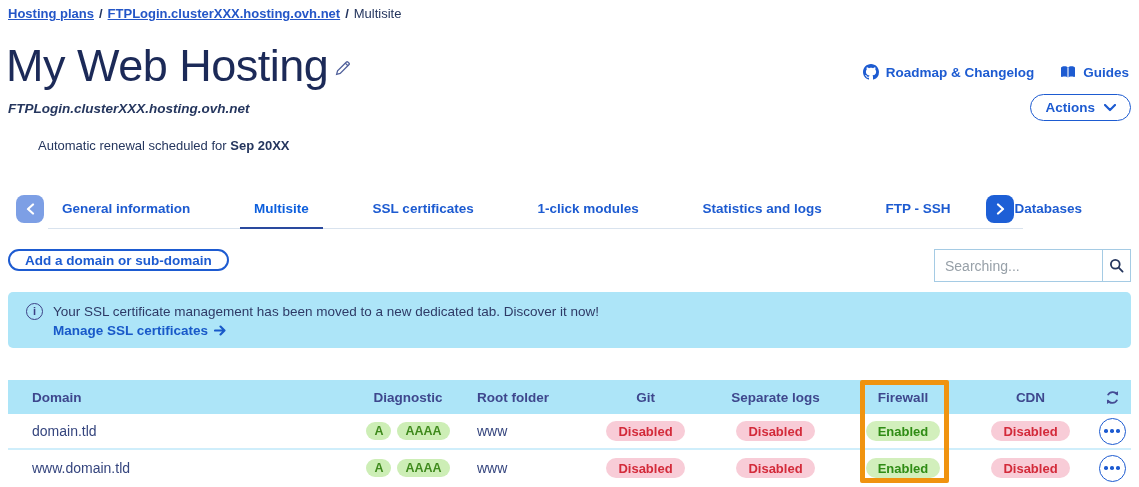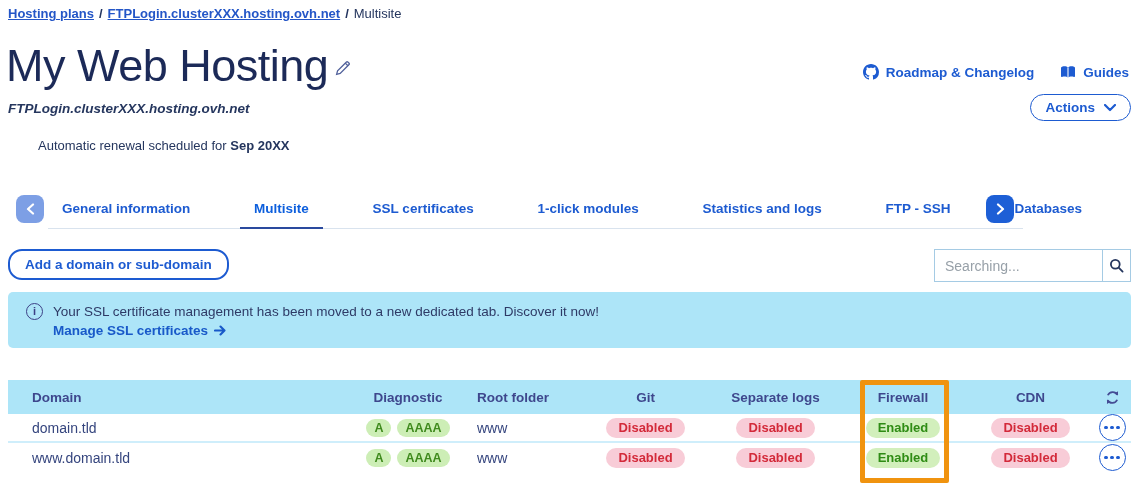--- a/index.html
+++ b/index.html
@@ -32,39 +32,39 @@
   .tabbar-line { position:absolute; left:48px; right:4px; bottom:0; border-bottom:1px solid #d9e3ee; }
   .tab-nav-btn { position:absolute; top:3px; width:28px; height:28px; border:none; border-radius:8px;
     display:flex; align-items:center; justify-content:center; cursor:pointer; }
   .tab-prev { left:16px; background:#7d9fe5; }
   .tab-next { right:13px; background:#1d5fd6; }
   .tabs { position:absolute; left:48px; top:0; width:1048px; height:37px; display:flex; justify-content:space-between; }
   .tab { position:relative; padding:0 14px; line-height:34px; font-size:13.5px; font-weight:700; color:#1d5bd1; cursor:pointer; white-space:nowrap; }
   .tab.active { color:#0d5fdd; }
   .tab.active::after { content:""; position:absolute; left:0; right:0; bottom:0; height:2px; background:#2a4a9e; }
   
-  .add-btn { position:absolute; top:249px; left:8px; height:31px; padding:0 15px; background:#fff;
+  .add-btn { position:absolute; top:249px; left:8px; height:22px; padding:0 15px; background:#fff;
     border:2px solid #1d5bd1; border-radius:14px; font-size:13.5px; font-weight:700; color:#1d5bd1; cursor:pointer; }
   .search { position:absolute; top:249px; right:8px; width:197px; height:33px; display:flex; border:1px solid #a5cbe4; background:#fff; }
   .search input { flex:1; min-width:0; border:none; outline:none; padding:0 10px; font-size:14px; color:#333; font-family:"Liberation Sans",sans-serif; }
   .search input::placeholder { color:#97a0a8; }
   .search-btn { width:28px; border:none; border-left:1px solid #a5cbe4; background:#fff; display:flex; align-items:center; justify-content:center; cursor:pointer; }
   
   .banner { position:absolute; top:292px; left:8px; width:1123px; height:56px; background:#ade5f8; border-radius:5px; padding:11px 18px; }
   .banner-row1 { display:flex; align-items:center; gap:10px; }
   .info-icon { flex:none; width:17px; height:17px; border:1.6px solid #3c4086; border-radius:50%;
     color:#3c4086; font-size:11px; font-weight:700; display:flex; align-items:center; justify-content:center; line-height:1; }
   .banner-msg { font-size:13.5px; color:#2e3a66; }
   .banner-link { margin-left:27px; margin-top:3px; display:inline-flex; align-items:center; gap:6px;
     font-size:13.5px; font-weight:700; color:#1859c9; cursor:pointer; }
   
   .table-wrap { position:absolute; top:380px; left:0; width:1139px; }
   .thead { margin:0 8px; height:34px; background:#ade5f8; display:flex; align-items:center;
     font-size:13.5px; font-weight:700; color:#3e478d; }
-  .trow { margin:0 8px; height:29px; display:flex; align-items:center; background:#fff; font-size:14px; color:#35457e; }
+  .trow { margin:0 8px; height:36px; display:flex; align-items:center; background:#fff; font-size:14px; color:#35457e; }
   .trow.sep { border-bottom:2px solid #cfeefb; }
   .c1 { width:345px; padding-left:24px; }
   .c2 { width:110px; display:flex; justify-content:center; gap:6px; text-align:center; }
   .c3 { width:115px; padding-left:14px; }
   .c4 { width:135px; text-align:center; }
   .c5 { width:125px; text-align:center; }
   .c6 { width:130px; text-align:center; }
   .c7 { width:125px; text-align:right; }
   .c8 { flex:1; display:flex; justify-content:center; }
   .c4,.c5,.c6,.c7 { display:flex; justify-content:center; }

